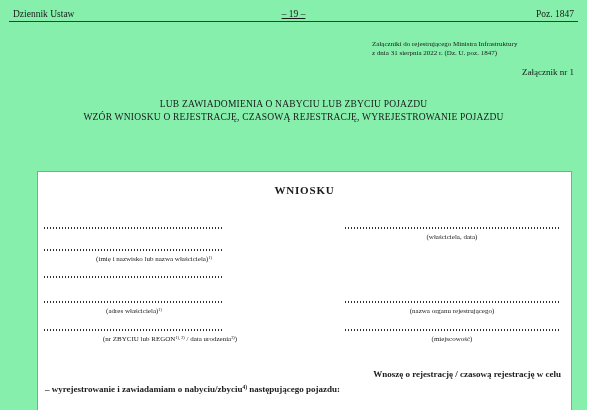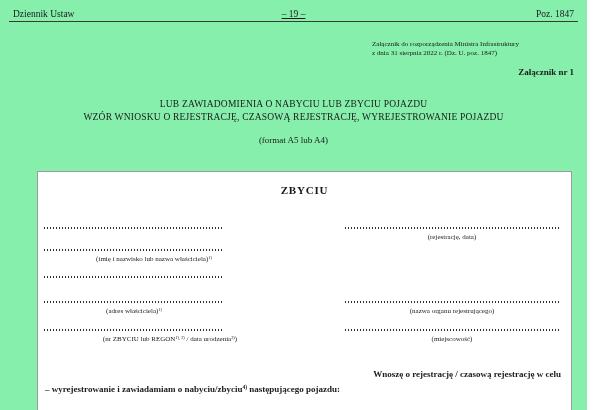--- a/index.html
+++ b/index.html
@@ -23,21 +23,21 @@
   .hdr-right  { position: absolute; top: 9px;  right: 13px; font-size: 9.5px; }
   .hdr-rule   { position: absolute; top: 21px; left: 9px; right: 9px; border-top: 1.2px solid #3a3a3a; }
 
   
   .att-note {
     position: absolute; top: 40px; right: 13px; width: 202px;
     font-size: 7px; line-height: 9px; text-align: left;
   }
   .att-no {
     position: absolute; top: 67px; right: 13px;
-    font-size: 9px; font-weight: bold; text-align: right;
+    font-size: 9px; font-weight: normal; text-align: right;
   }
 
   
   .doc-title {
     position: absolute; top: 98px; left: 0; width: 100%;
     text-align: center; font-size: 9.5px; line-height: 13px; letter-spacing: 0.2px;
   }
   .fmt-note {
     position: absolute; top: 135px; left: 0; width: 100%;
     text-align: center; font-size: 9px;
@@ -85,49 +85,48 @@
 <body>
 
 <div class="page">
 
   <div class="hdr-left">Dziennik Ustaw</div>
   <div class="hdr-center">– 19 –</div>
   <div class="hdr-right">Poz. 1847</div>
   <div class="hdr-rule"></div>
 
   <div class="att-note">
-    <div>Załącznik do rozporządzenia Ministra Infrastruktury</div>
+    <div>Załączniki do rejestrującego Ministra Infrastruktury</div>
     <div>z dnia 31 sierpnia 2022 r. (Dz. U. poz. 1847)</div>
   </div>
   <div class="att-no">Załącznik nr 1</div>
 
   <div class="doc-title">
     <div>LUB ZAWIADOMIENIA O NABYCIU LUB ZBYCIU POJAZDU</div>
     <div>WZÓR WNIOSKU O REJESTRACJĘ, CZASOWĄ REJESTRACJĘ, WYREJESTROWANIE POJAZDU</div>
   </div>
-  <div class="fmt-note">(format A5 lub A4)</div>
 
   <div class="form-box"></div>
-  <div class="wniosek">ZBYCIU</div>
+  <div class="wniosek">WNIOSKU</div>
 
   <div class="dotline dl-left" style="top:227px;"></div>
 
   <div class="dotline dl-left" style="top:249px;"></div>
   <div class="fld-label" style="top:255px; left:49px; width:210px;"><span>(imię i nazwisko lub nazwa właściciela)</span><sup>1)</sup></div>
 
   <div class="dotline dl-left" style="top:276px;"></div>
 
   <div class="dotline dl-left" style="top:301px;"></div>
   <div class="fld-label" style="top:307px; left:44px; width:180px;"><span>(adres właściciela)</span><sup>1)</sup></div>
 
   <div class="dotline dl-left" style="top:329px;"></div>
   <div class="fld-label" style="top:335px; left:50px; width:240px;"><span>(nr ZBYCIU lub REGON</span><sup>1), 2)</sup><span> / data urodzenia</span><sup>3)</sup><span>)</span></div>
 
   <div class="dotline dl-right" style="top:227px;"></div>
-  <div class="fld-label" style="top:233px; left:345px; width:214px;">(rejestrację, data)</div>
+  <div class="fld-label" style="top:233px; left:345px; width:214px;">(właściciela, data)</div>
 
   <div class="dotline dl-right" style="top:301px;"></div>
   <div class="fld-label" style="top:307px; left:345px; width:214px;">(nazwa organu rejestrującego)</div>
 
   <div class="dotline dl-right" style="top:329px;"></div>
   <div class="fld-label" style="top:335px; left:345px; width:214px;">(miejscowość)</div>
 
   <div class="req" style="top:368px;">
     <div class="req-row">
       <span>Wnoszę o rejestrację / czasową rejestrację w celu</span>

